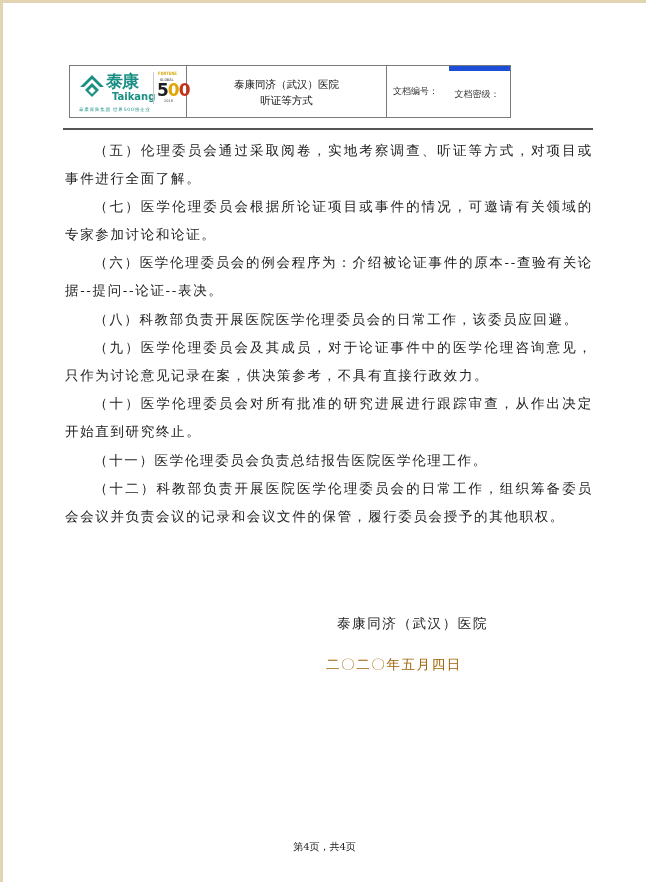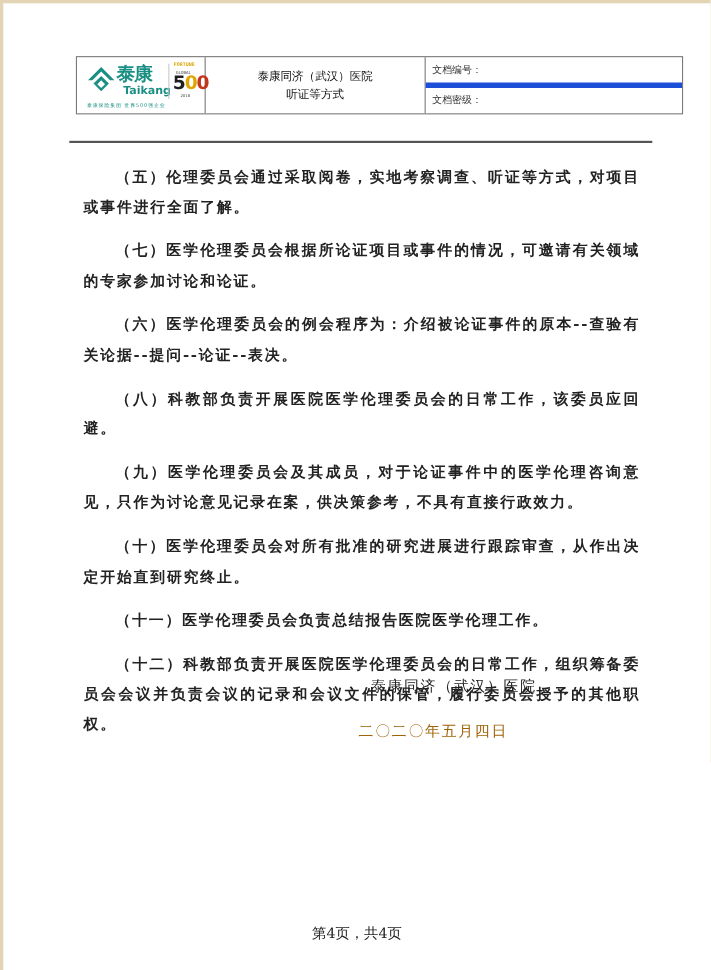--- a/index.html
+++ b/index.html
@@ -9,41 +9,41 @@
     position: relative;
     font-family: "DejaVu Serif", "Liberation Serif", serif;
     color: #222;
   }
   .page {
     position: absolute; left: 3px; top: 3px;
     width: 643px; height: 879px;
     background: #ffffff;
   }
   .header-table {
-    position: absolute; left: 66px; top: 48px;
-    width: 552px; height: 53px;
+    position: absolute; left: 66px; top: 62px;
+    width: 442px; height: 53px;
     border: 1px solid #7a7a7a;
     box-sizing: border-box;
     display: flex;
   }
   .logo-cell {
     width: 117px; height: 100%;
     border-right: 1px solid #7a7a7a;
     box-sizing: border-box;
     position: relative;
   }
   .title-cell {
     width: 200px; height: 100%;
     border-right: 1px solid #7a7a7a;
     box-sizing: border-box;
     display: flex; flex-direction: column; justify-content: center; align-items: center;
     font-family: "DejaVu Sans", "Liberation Sans", sans-serif;
     font-size: 10.5px; line-height: 16px; color: #111;
   }
-  .meta-cell { flex: 1; display: flex; flex-direction: column; }
+  .meta-cell { flex: 1; display: flex; flex-direction: row; }
   .meta-row {
     flex: 1; display: flex; align-items: center;
     padding-left: 6px;
     font-family: "DejaVu Sans", "Liberation Sans", sans-serif;
     font-size: 9px; color: #333;
   }
   .meta-row + .meta-row { border-top: 5px solid #1d4ed8; }
 
   .logo-mark { position: absolute; left: 9px; top: 8px; width: 26px; height: 26px; }
   .logo-cn {
@@ -83,32 +83,32 @@
   }
 
   .header-rule {
     position: absolute; left: 60px; top: 125px; width: 530px; height: 2px; background: #555;
   }
   .body-text {
     position: absolute; left: 61px; top: 133px; width: 530px;
     font-size: 13.5px; line-height: 27.6px; letter-spacing: 1.65px;
     color: #222;
   }
-  .para { text-indent: 2.15em; margin: 12px; text-align: justify; font-weight: bold; }
+  .para { text-indent: 2.15em; margin: 1px; text-align: justify; }
   .sign-org {
     position: absolute; left: 334px; top: 612px;
     font-size: 13.5px; letter-spacing: 1.6px; color: #222;
   }
   .sign-date {
     position: absolute; left: 323px; top: 653px;
     font-size: 13.5px; letter-spacing: 1.6px; color: #a16207;
   }
   .footer {
     position: absolute; left: 0; width: 643px; text-align: center;
-    font-size: 13px; color: #222;
+    font-size: 10px; color: #222;
   }
   .footer-page { top: 837px; }
   .footer-note { top: 851px; }
 </style>
 </head>
 <body>
 
 <div class="page">
 
   <div class="header-table">

